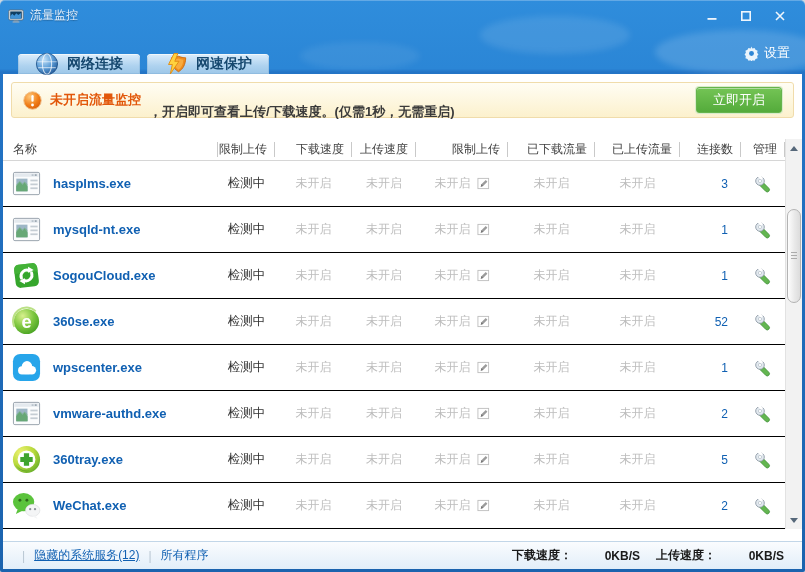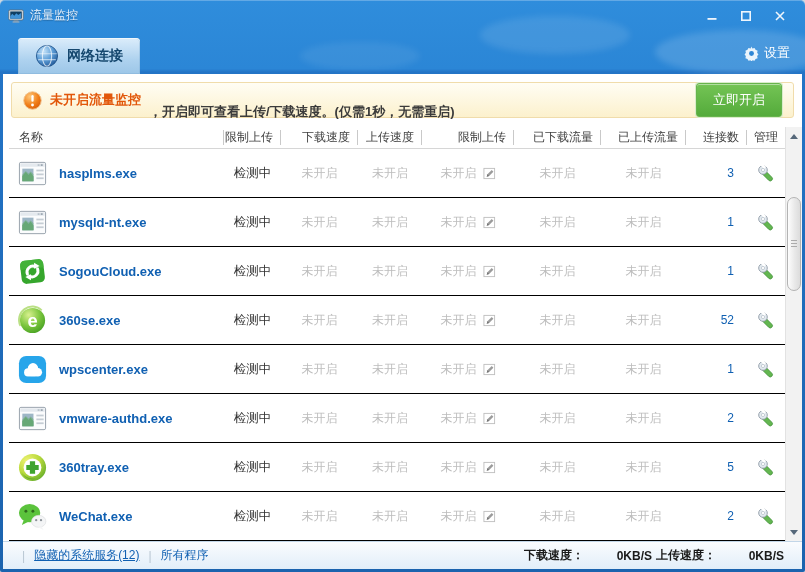--- a/index.html
+++ b/index.html
@@ -32,42 +32,42 @@
   .win-btn svg{width:12px;height:12px;}
 
   
   .tabbar{height:46px;display:flex;align-items:flex-end;padding:0 0 0 8px;position:relative;z-index:2;}
   .tab{display:flex;align-items:center;gap:8px;padding:0 17px;border-radius:4px 4px 0 0;
        font-size:14px;font-weight:bold;cursor:pointer;}
   .tab .tab-icon{width:24px;height:24px;display:block;}
   .tab.active{background:#fff;color:#333;height:40px;}
   .tab:not(.active){
     background:linear-gradient(#dcedfb,#aed2ef 60%,#9cc6e8);
-    color:#16486f;height:36px;margin-left:7px;
+    color:#16486f;height:20px;margin-left:7px;
     box-shadow:inset 0 1px 0 rgba(255,255,255,.8), inset 0 0 0 1px rgba(120,170,210,.35);
   }
   .settings{margin-left:auto;align-self:center;display:flex;align-items:center;gap:5px;
             color:#fff;font-size:13px;cursor:pointer;padding:4px 12px 0 4px;}
   .settings .gear{width:15px;height:15px;display:block;}
 
   
-  .inner{flex:1;min-height:0;background:#fff;display:flex;flex-direction:column;}
+  .inner{flex:1;min-height:0;background:#fff;display:flex;flex-direction:column;gap:12px;}
 
   .banner{margin:8px 8px 9px;height:36px;flex:0 0 36px;border:1px solid #f0dcab;border-radius:3px;
           background:linear-gradient(#fffdf4,#fcf1cd);display:flex;align-items:center;padding:0 11px;gap:8px;}
   .warn-icon{width:19px;height:19px;flex:0 0 19px;}
   .banner-highlight{color:#e2570a;font-weight:bold;font-size:13px;white-space:nowrap;}
   .banner-msg{color:#3b3b3b;font-weight:bold;font-size:13px;white-space:nowrap;margin-top:24px;}
-  .banner-btn{margin-left:auto;width:86px;height:34px;border:1px solid #67b44d;border-radius:3px;
+  .banner-btn{margin-left:auto;width:86px;height:26px;border:1px solid #67b44d;border-radius:3px;
           background:linear-gradient(#74c455,#54ab3b);color:#fff;font-size:13px;cursor:pointer;
           box-shadow:inset 0 1px 0 rgba(255,255,255,.45), 0 0 0 1px #d9ecca;
           font-family:inherit;}
 
   
-  .table{flex:1;min-height:0;position:relative;padding-right:17px;display:flex;flex-direction:column;padding-left:6px;}
+  .table{flex:1;min-height:0;position:relative;padding-right:17px;display:flex;flex-direction:column;}
   .grid-cols{display:grid;grid-template-columns:215px 57px 77px 64px 92px 87px 85px 61px 1fr;}
   .thead{height:22px;flex:0 0 22px;border-bottom:1px solid #d6d6d6;align-items:center;
          font-size:12px;color:#3f3f3f;}
   .th{display:flex;justify-content:flex-end;align-items:center;height:15px;
       border-right:1px solid #c9c9c9;padding:0 7px;white-space:nowrap;}
   .th.first{justify-content:flex-start;padding-left:10px;}
   .rows{flex:1;min-height:0;display:flex;flex-direction:column;}
   .row{flex:1;min-height:0;align-items:center;border-bottom:1px solid #000000;font-size:12px;cursor:default;}
   .cell{display:flex;align-items:center;justify-content:center;}
   .name-cell{justify-content:flex-start;gap:11px;padding-left:8px;}
@@ -93,21 +93,21 @@
 
   
   .statusbar{height:28px;flex:0 0 28px;background:linear-gradient(#fafcfe,#e2eef9);
              border-top:1px solid #c2d6e8;display:flex;align-items:center;font-size:12px;padding:0 10px 0 10px;color:#222;}
   .sb-current{font-weight:bold;color:#0a0a0a;font-size:13px;}
   .sb-sep{color:#b9c6d2;margin:0 9px;}
   .sb-link{color:#1060b2;cursor:pointer;text-decoration:none;}
   .sb-link.u{text-decoration:underline;}
   .sb-right{margin-left:auto;display:flex;align-items:center;font-weight:bold;color:#1a1a1a;padding-right:8px;}
   .sb-val{min-width:68px;text-align:right;}
-  .sb-lab2{margin-left:4px;}
+  .sb-lab2{margin-left:16px;}
 </style>
 </head>
 <body>
 
 <div class="window">
   <div class="cloud c1"></div>
   <div class="cloud c2"></div>
   <div class="cloud c3"></div>
 
   <div class="titlebar">
@@ -147,20 +147,28 @@
                 <stop offset="55%" stop-color="#5f9fd8"></stop>
                 <stop offset="100%" stop-color="#27609f"></stop>
               </radialGradient>
             </defs>
             <circle cx="12" cy="12" r="10.6" fill="url(#glb)" stroke="#1d4f86" stroke-width=".8"></circle>
             <ellipse cx="12" cy="12" rx="4.6" ry="10.2" fill="none" stroke="rgba(255,255,255,.7)" stroke-width="1.1"></ellipse>
             <path d="M2.2 9.8h19.6M3.2 15.6h17.6" stroke="rgba(255,255,255,.55)" stroke-width="1.1" fill="none"></path>
           </svg></span>
       <span>网络连接</span>
     </div>
+    <div class="tab">
+      <span class="tab-icon"><svg viewBox="0 0 24 24" width="100%" height="100%">
+            <path d="M14.5 4.3c2.3.9 4.9 1.5 7.2 1.5-.2 6.6-2.5 11.2-7.2 13.9-3-1.7-5-4.2-6.1-7.5-.7-2-.9-4.2-1-6.4 2.3 0 4.8-.6 7.1-1.5z" fill="#ef8c1c" stroke="#c9680c" stroke-width=".9"></path>
+            <path d="M14.5 6.6c1.6.55 3.3.95 4.9 1.1-.3 4.7-1.95 8-4.9 10-2.95-2-4.6-5.3-4.9-10 1.6-.15 3.3-.55 4.9-1.1z" fill="#f8ab3e"></path>
+            <polygon points="10,1.5 4.5,12.5 8.3,12.5 6.3,22 15,9.3 10.8,9.3 13.9,1.5" fill="#ffd23e" stroke="#e08a12" stroke-width=".9"></polygon>
+          </svg></span>
+      <span>网速保护</span>
+    </div>
     <div class="settings">
       <span class="gear"><svg viewBox="0 0 16 16" width="100%" height="100%">
             <path d="M8 .6l.9 2.1 2.3-.5 1.1 1.9 2.2.9-.5 2.3 1.4 1.7-1.4 1.7.5 2.3-2.2.9-1.1 1.9-2.3-.5-.9 2.1-.9-2.1-2.3.5-1.1-1.9-2.2-.9.5-2.3L.6 9l1.4-1.7-.5-2.3 2.2-.9 1.1-1.9 2.3.5z" fill="#eaf4fc"></path>
             <circle cx="8" cy="8" r="2.6" fill="#2e86d5"></circle>
           </svg></span>
       <span>设置</span>
     </div>
   </div>
 
   <div class="inner">

